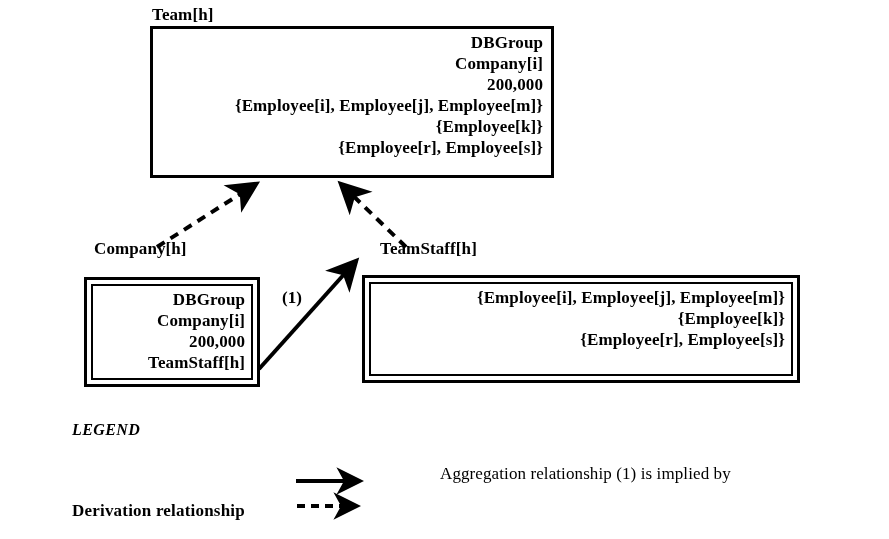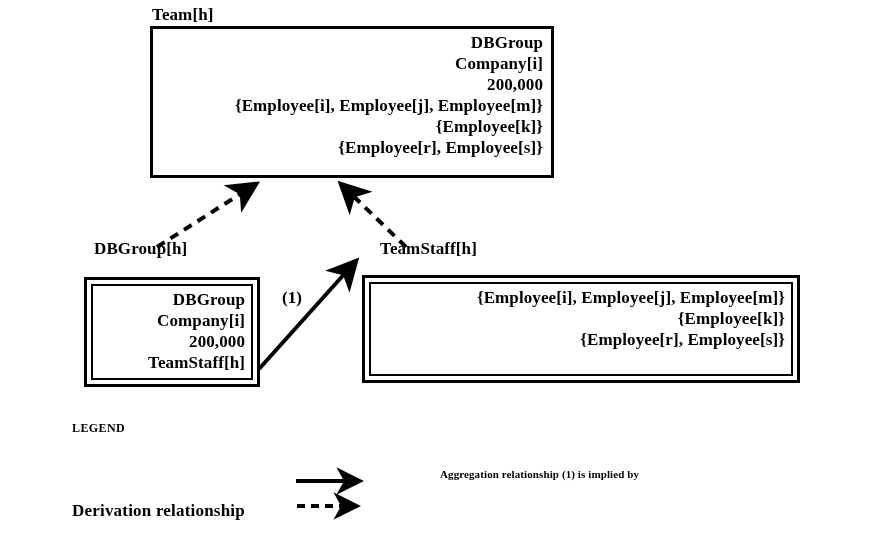--- a/index.html
+++ b/index.html
@@ -80,36 +80,37 @@
   .edge-label {
     font-family: "Liberation Serif", "DejaVu Serif", serif;
     font-size: 17px;
     font-weight: bold;
     white-space: nowrap;
   }
 
   
   .legend-title {
     font-family: "Liberation Serif", "DejaVu Serif", serif;
-    font-size: 12px;
+    font-size: 16px;
     font-weight: bold;
     letter-spacing: 0.4px;
     white-space: nowrap;
+    font-style: italic;
   }
   .legend-item-label {
     font-family: "Liberation Serif", "DejaVu Serif", serif;
     font-size: 17px;
     font-weight: bold;
     white-space: nowrap;
     letter-spacing: 0.2px;
   }
   .legend-note {
     font-family: "Liberation Serif", "DejaVu Serif", serif;
-    font-size: 11px;
-    font-weight: bold;
+    font-size: 17px;
+    font-weight: normal;
     line-height: 22px;
     white-space: nowrap;
     letter-spacing: 0.1px;
   }
   .legend-note div { white-space: nowrap; }
 </style>
 </head>
 <body>
 
 <div id="canvas">
@@ -120,21 +121,21 @@
     <div class="box-lines plain">
       <div>DBGroup</div>
       <div>Company[i]</div>
       <div>200,000</div>
       <div>{Employee[i], Employee[j], Employee[m]}</div>
       <div>{Employee[k]}</div>
       <div>{Employee[r], Employee[s]}</div>
     </div>
   </div>
 
-  <div class="abs box-label" style="left:94px; top:239px;">DBGroup[h]</div>
+  <div class="abs box-label" style="left:94px; top:239px;">Company[h]</div>
 
   <div class="abs box-double-outer" style="left:84px; top:277px; width:176px; height:110px;">
     <div class="box-double-inner">
       <div class="box-lines">
         <div>DBGroup</div>
         <div>Company[i]</div>
         <div>200,000</div>
         <div>TeamStaff[h]</div>
       </div>
     </div>

